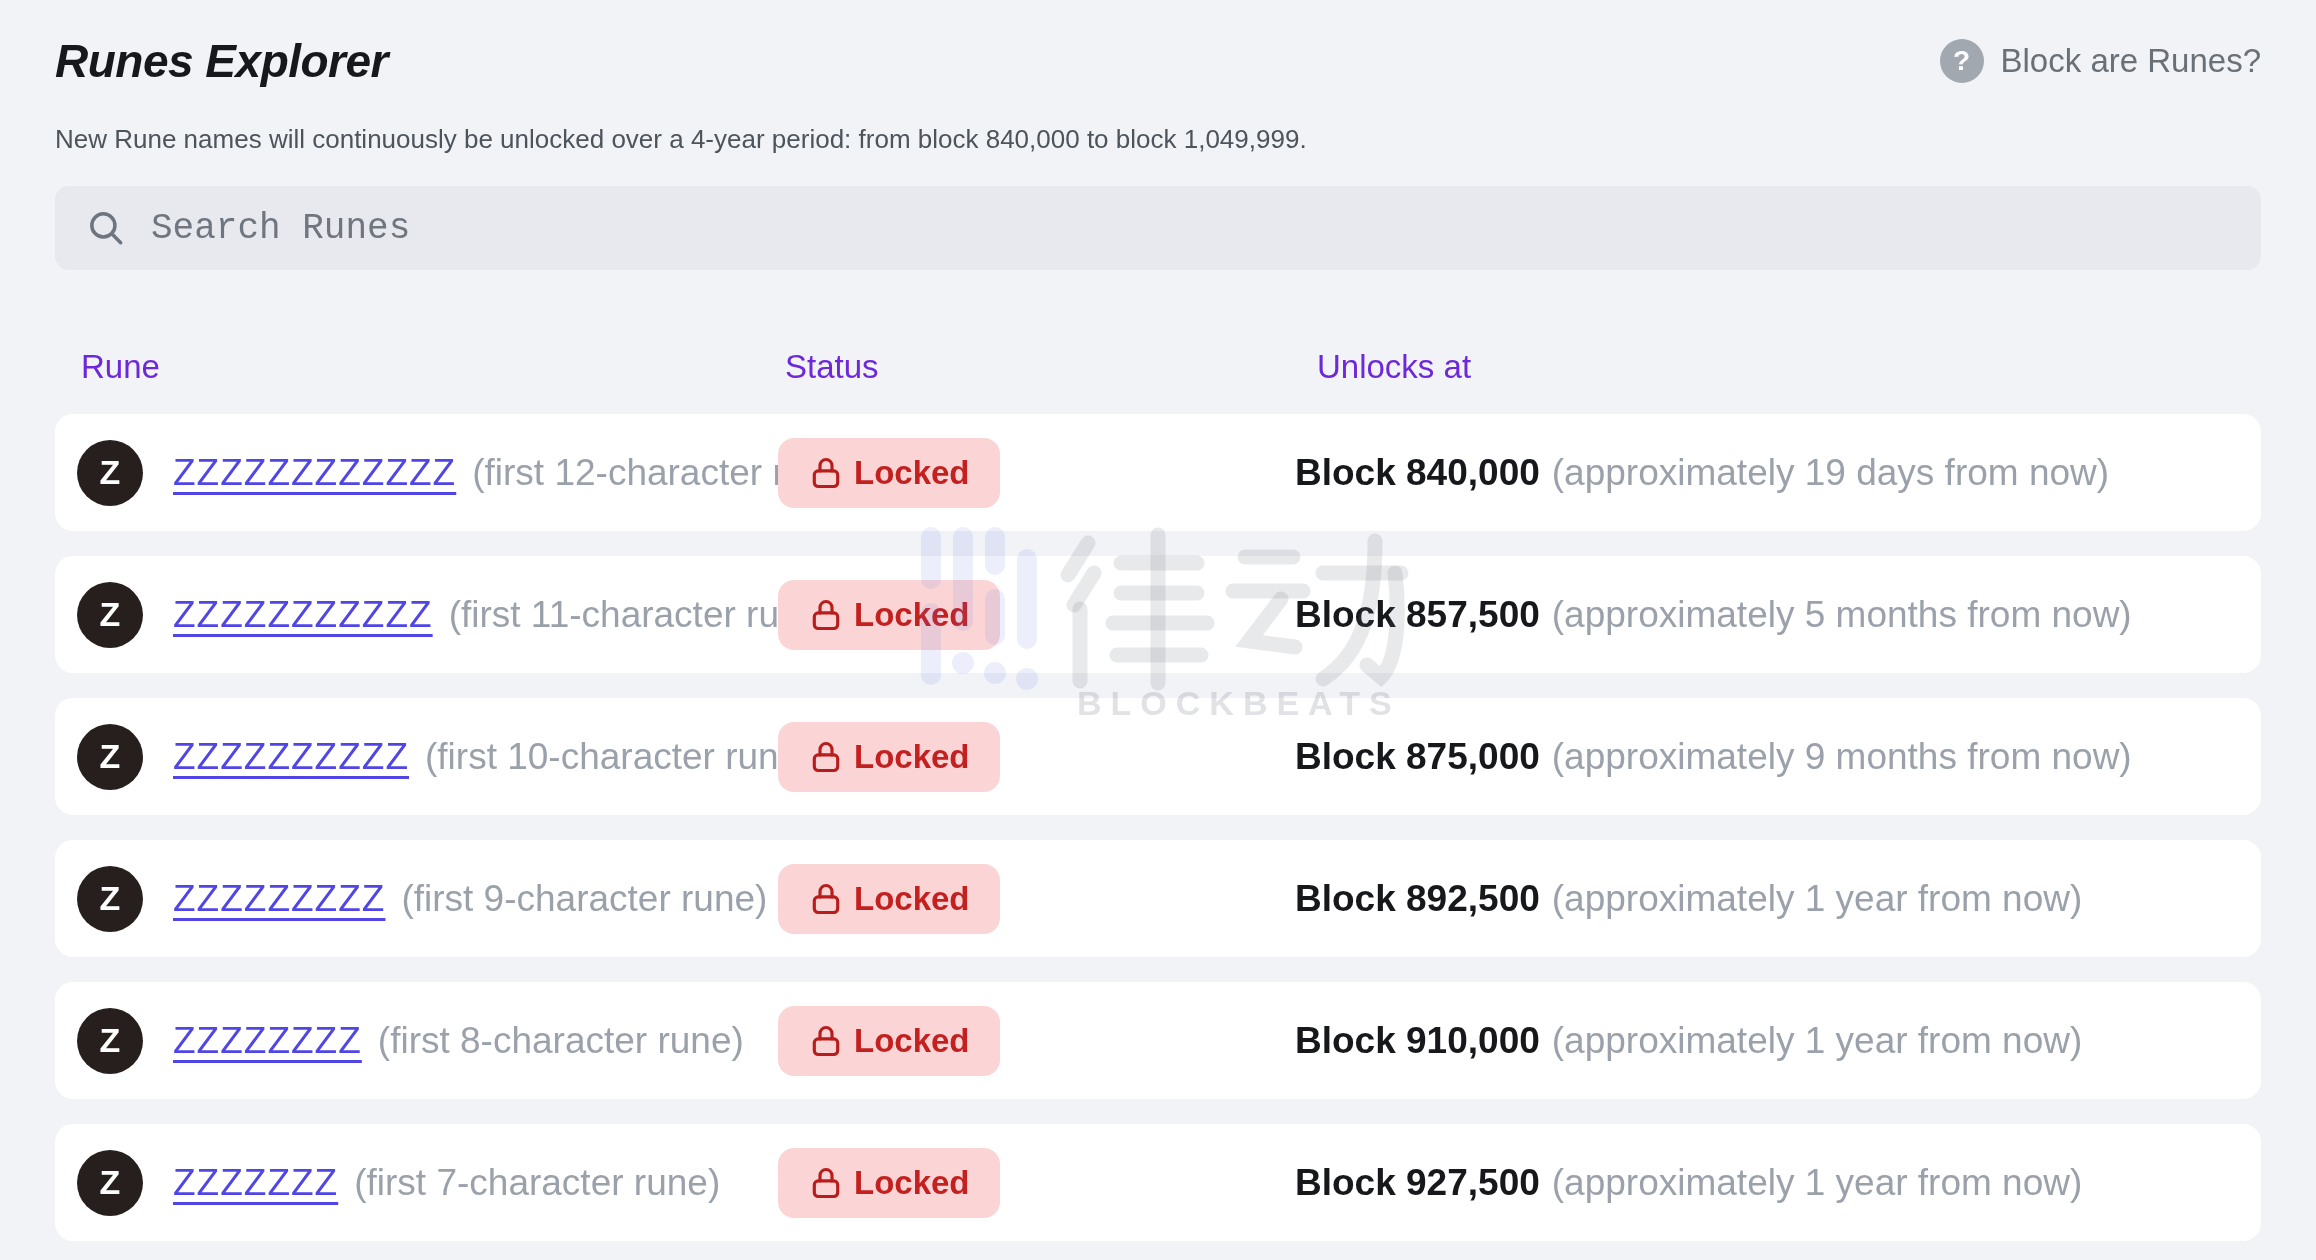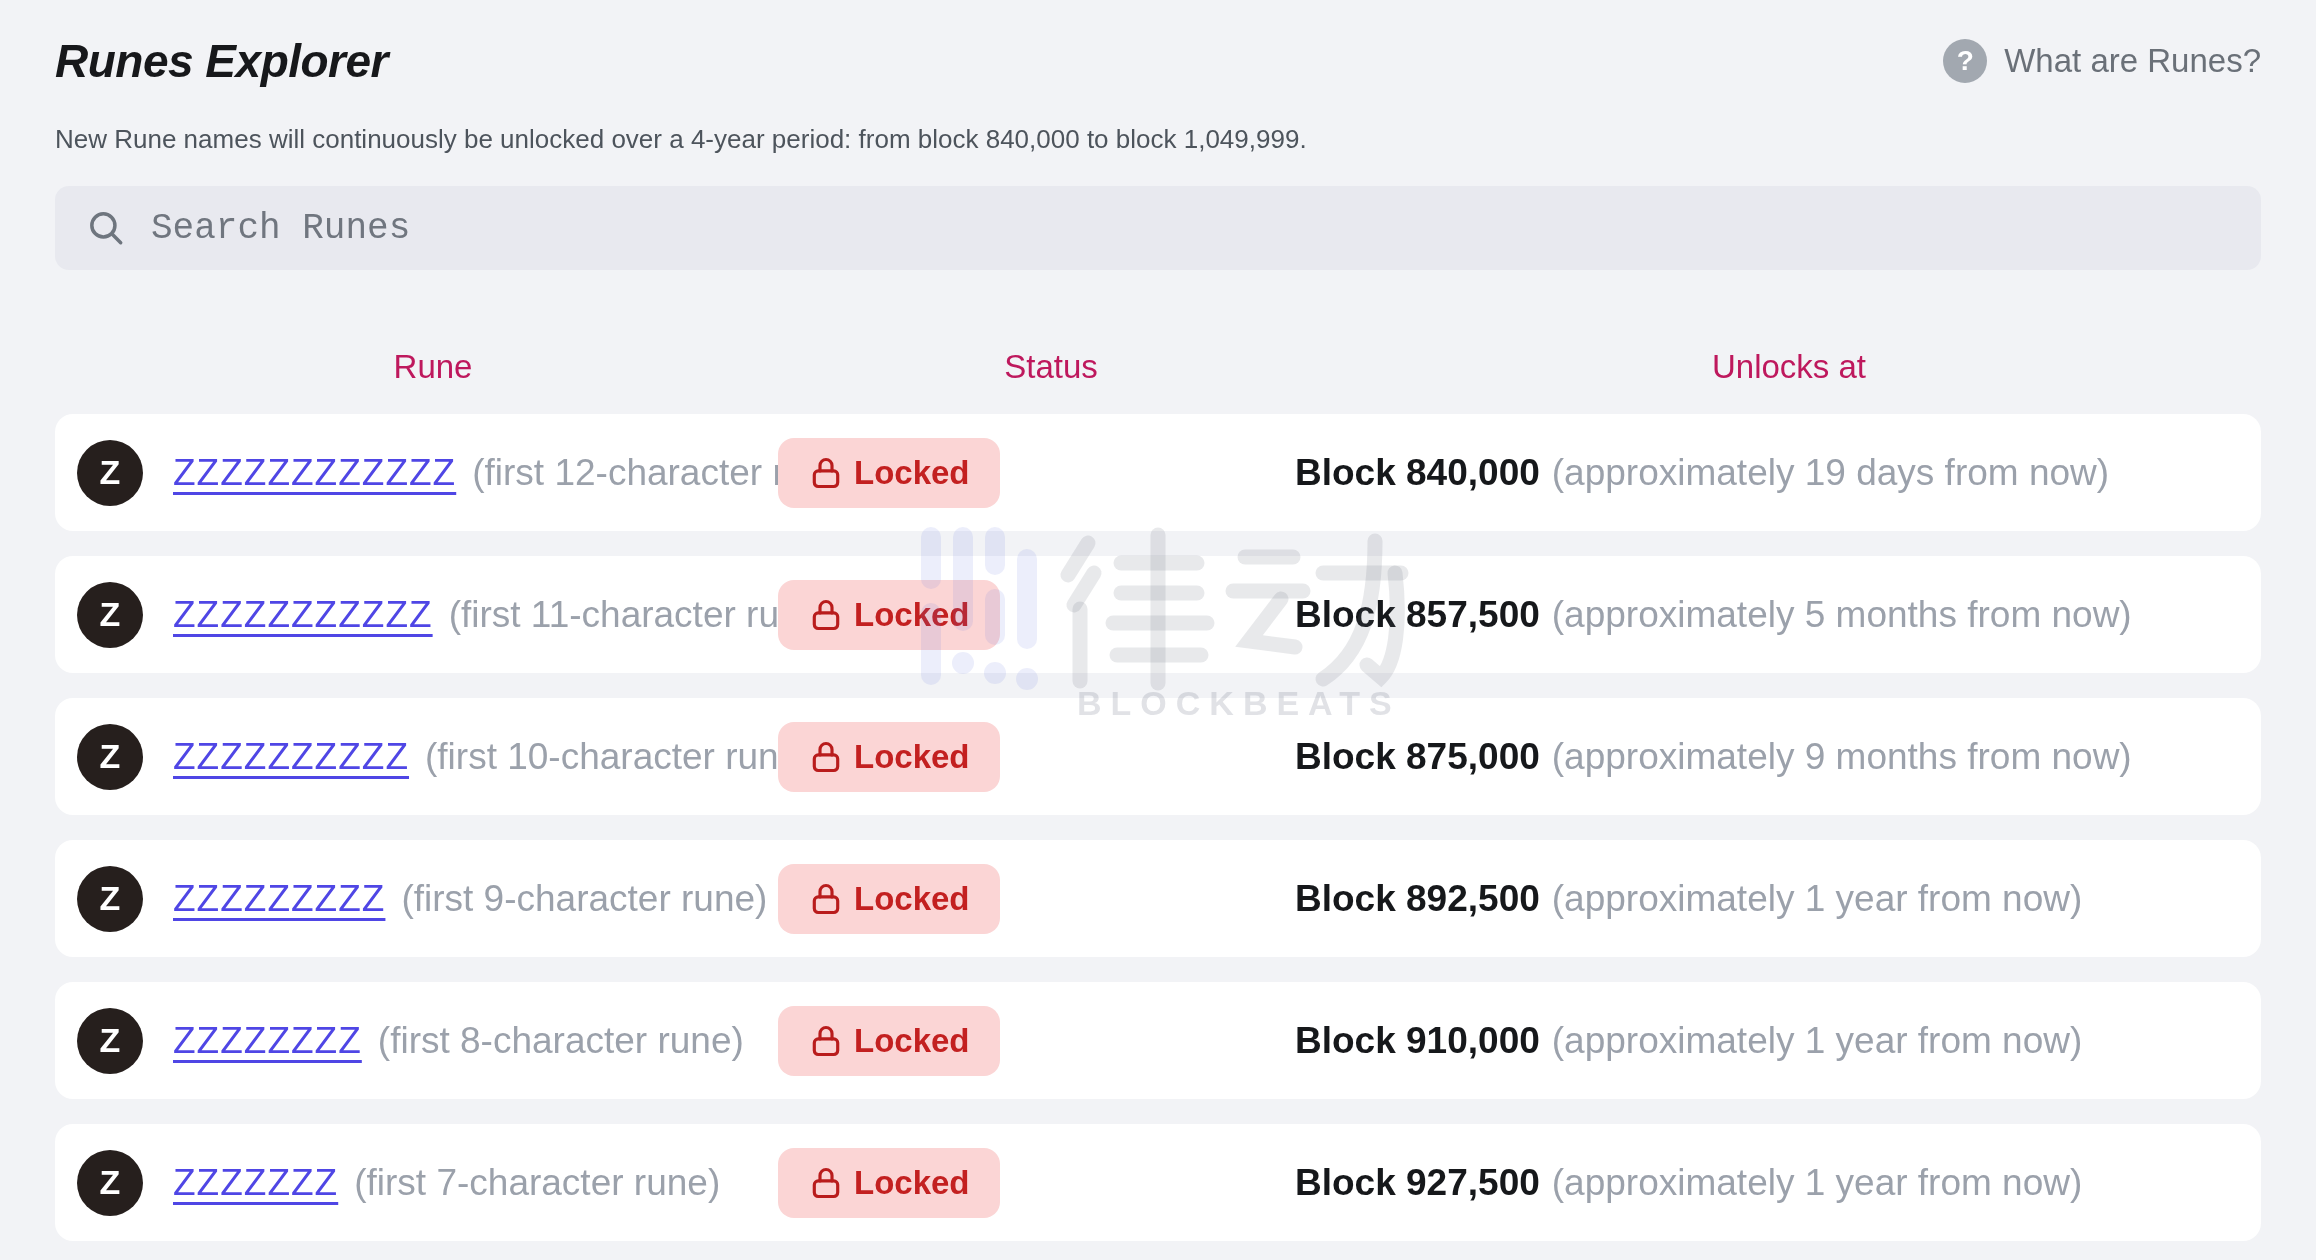--- a/index.html
+++ b/index.html
@@ -46,21 +46,21 @@
     flex:1; border:none; background:transparent; outline:none;
     font-size:36px; color:#3c4149;
     font-family:Liberation Mono, monospace;
   }
   .search-input::placeholder { color:#70767f; opacity:1; }
 
   
   .thead {
     display:grid; grid-template-columns:704px 532px auto;
     padding:78px 0 28px 26px;
-    font-size:33px; color:#be185d;text-align:center;
+    font-size:33px; color:#6d28d9;
   }
   .rows { display:flex; flex-direction:column; gap:25px; }
   .row-card {
     background:#ffffff; border-radius:18px; height:117px;
     display:grid; grid-template-columns:701px 517px auto;
     align-items:center; padding-left:22px;
   }
   .rune-cell { display:flex; align-items:center; }
   .avatar {
     width:66px; height:66px; border-radius:50%;
@@ -100,21 +100,21 @@
 </style>
 </head>
 <body>
 
 <div class="container">
 
   <div class="page-header">
     <h1 class="page-title">Runes Explorer</h1>
     <div class="help-link">
       <span class="help-icon">?</span>
-      <span class="help-label">What are Runes?</span>
+      <span class="help-label">Block are Runes?</span>
     </div>
   </div>
 
   <p class="page-subtitle">New Rune names will continuously be unlocked over a 4-year period: from block 840,000 to block 1,049,999.</p>
 
   <div class="search-bar">
     <svg class="search-icon" viewBox="0 0 24 24" fill="none" stroke="#6e757e" stroke-width="2" stroke-linecap="round">
       <circle cx="10.5" cy="10.5" r="6.6"></circle>
       <path d="M15.6 15.6 L20.4 20.4"></path>
     </svg>

